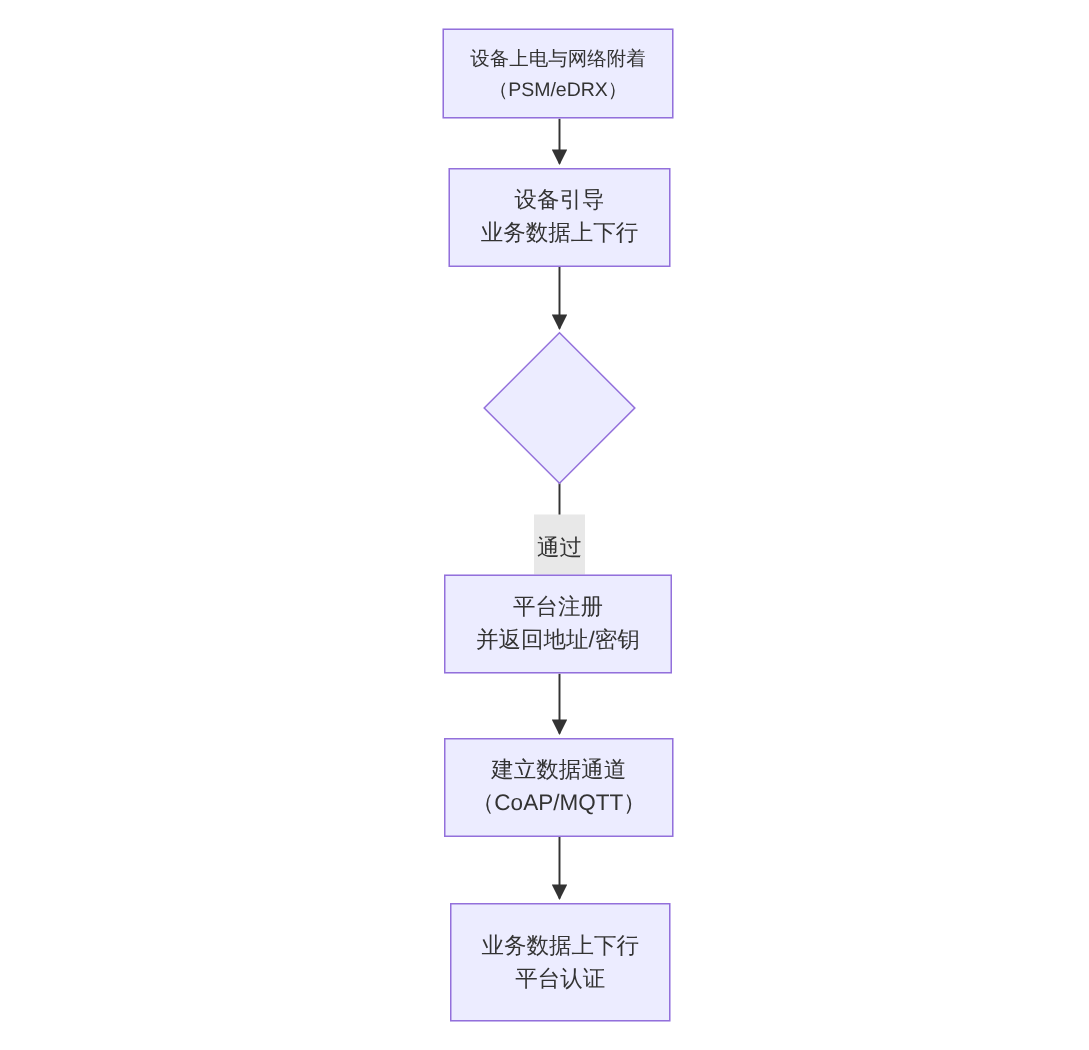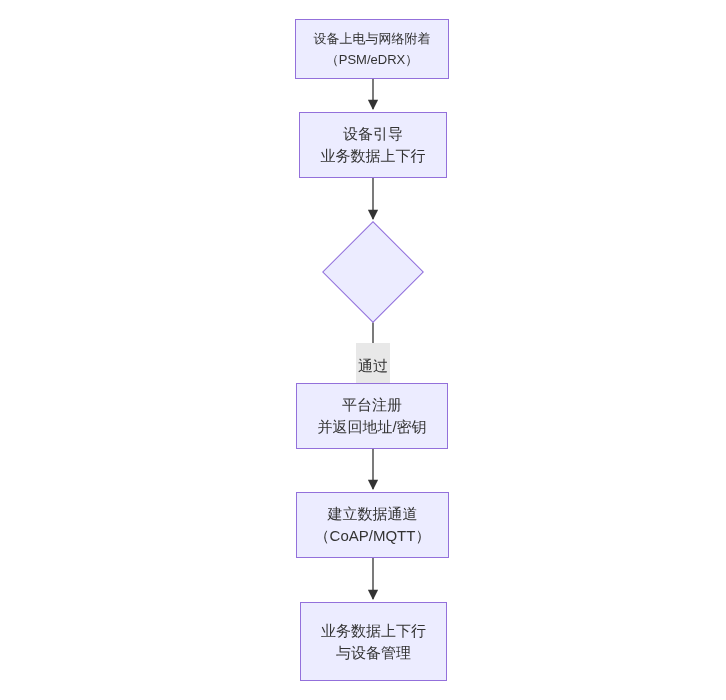--- a/index.html
+++ b/index.html
@@ -119,16 +119,16 @@
     <span>并返回地址/密钥</span>
   </div>
 
   <div class="node b4">
     <span>建立数据通道</span>
     <span>（CoAP/MQTT）</span>
   </div>
 
   <div class="node b5">
     <span>业务数据上下行</span>
-    <span>与设备管理</span>
+    <span>平台认证</span>
   </div>
 
 </div>
 
 </body></html>

